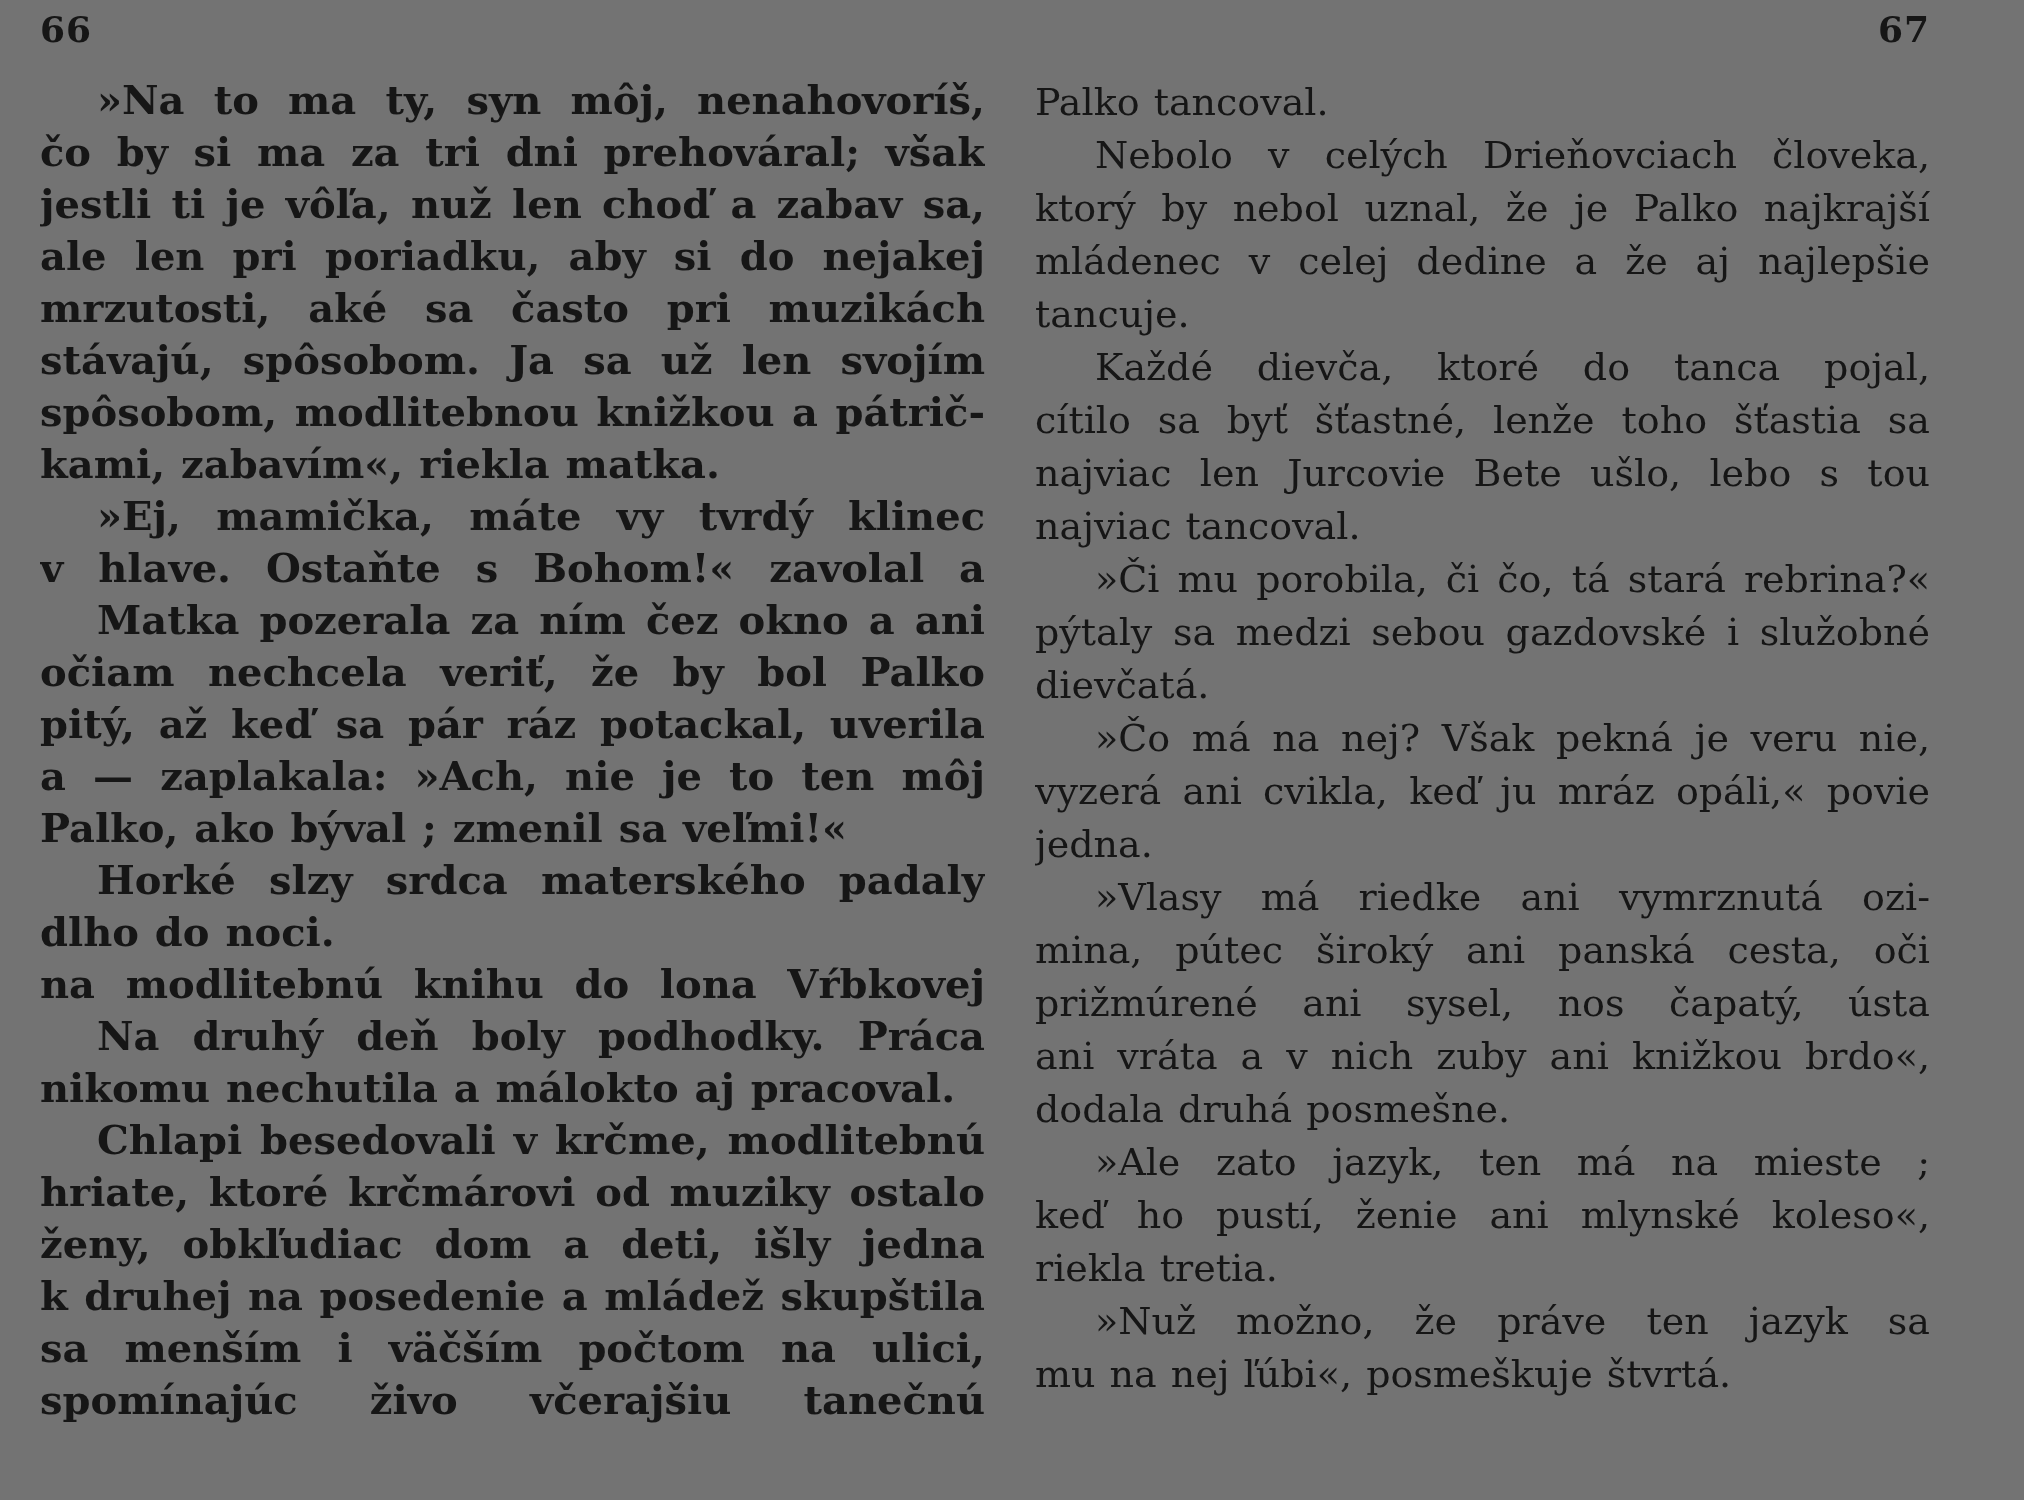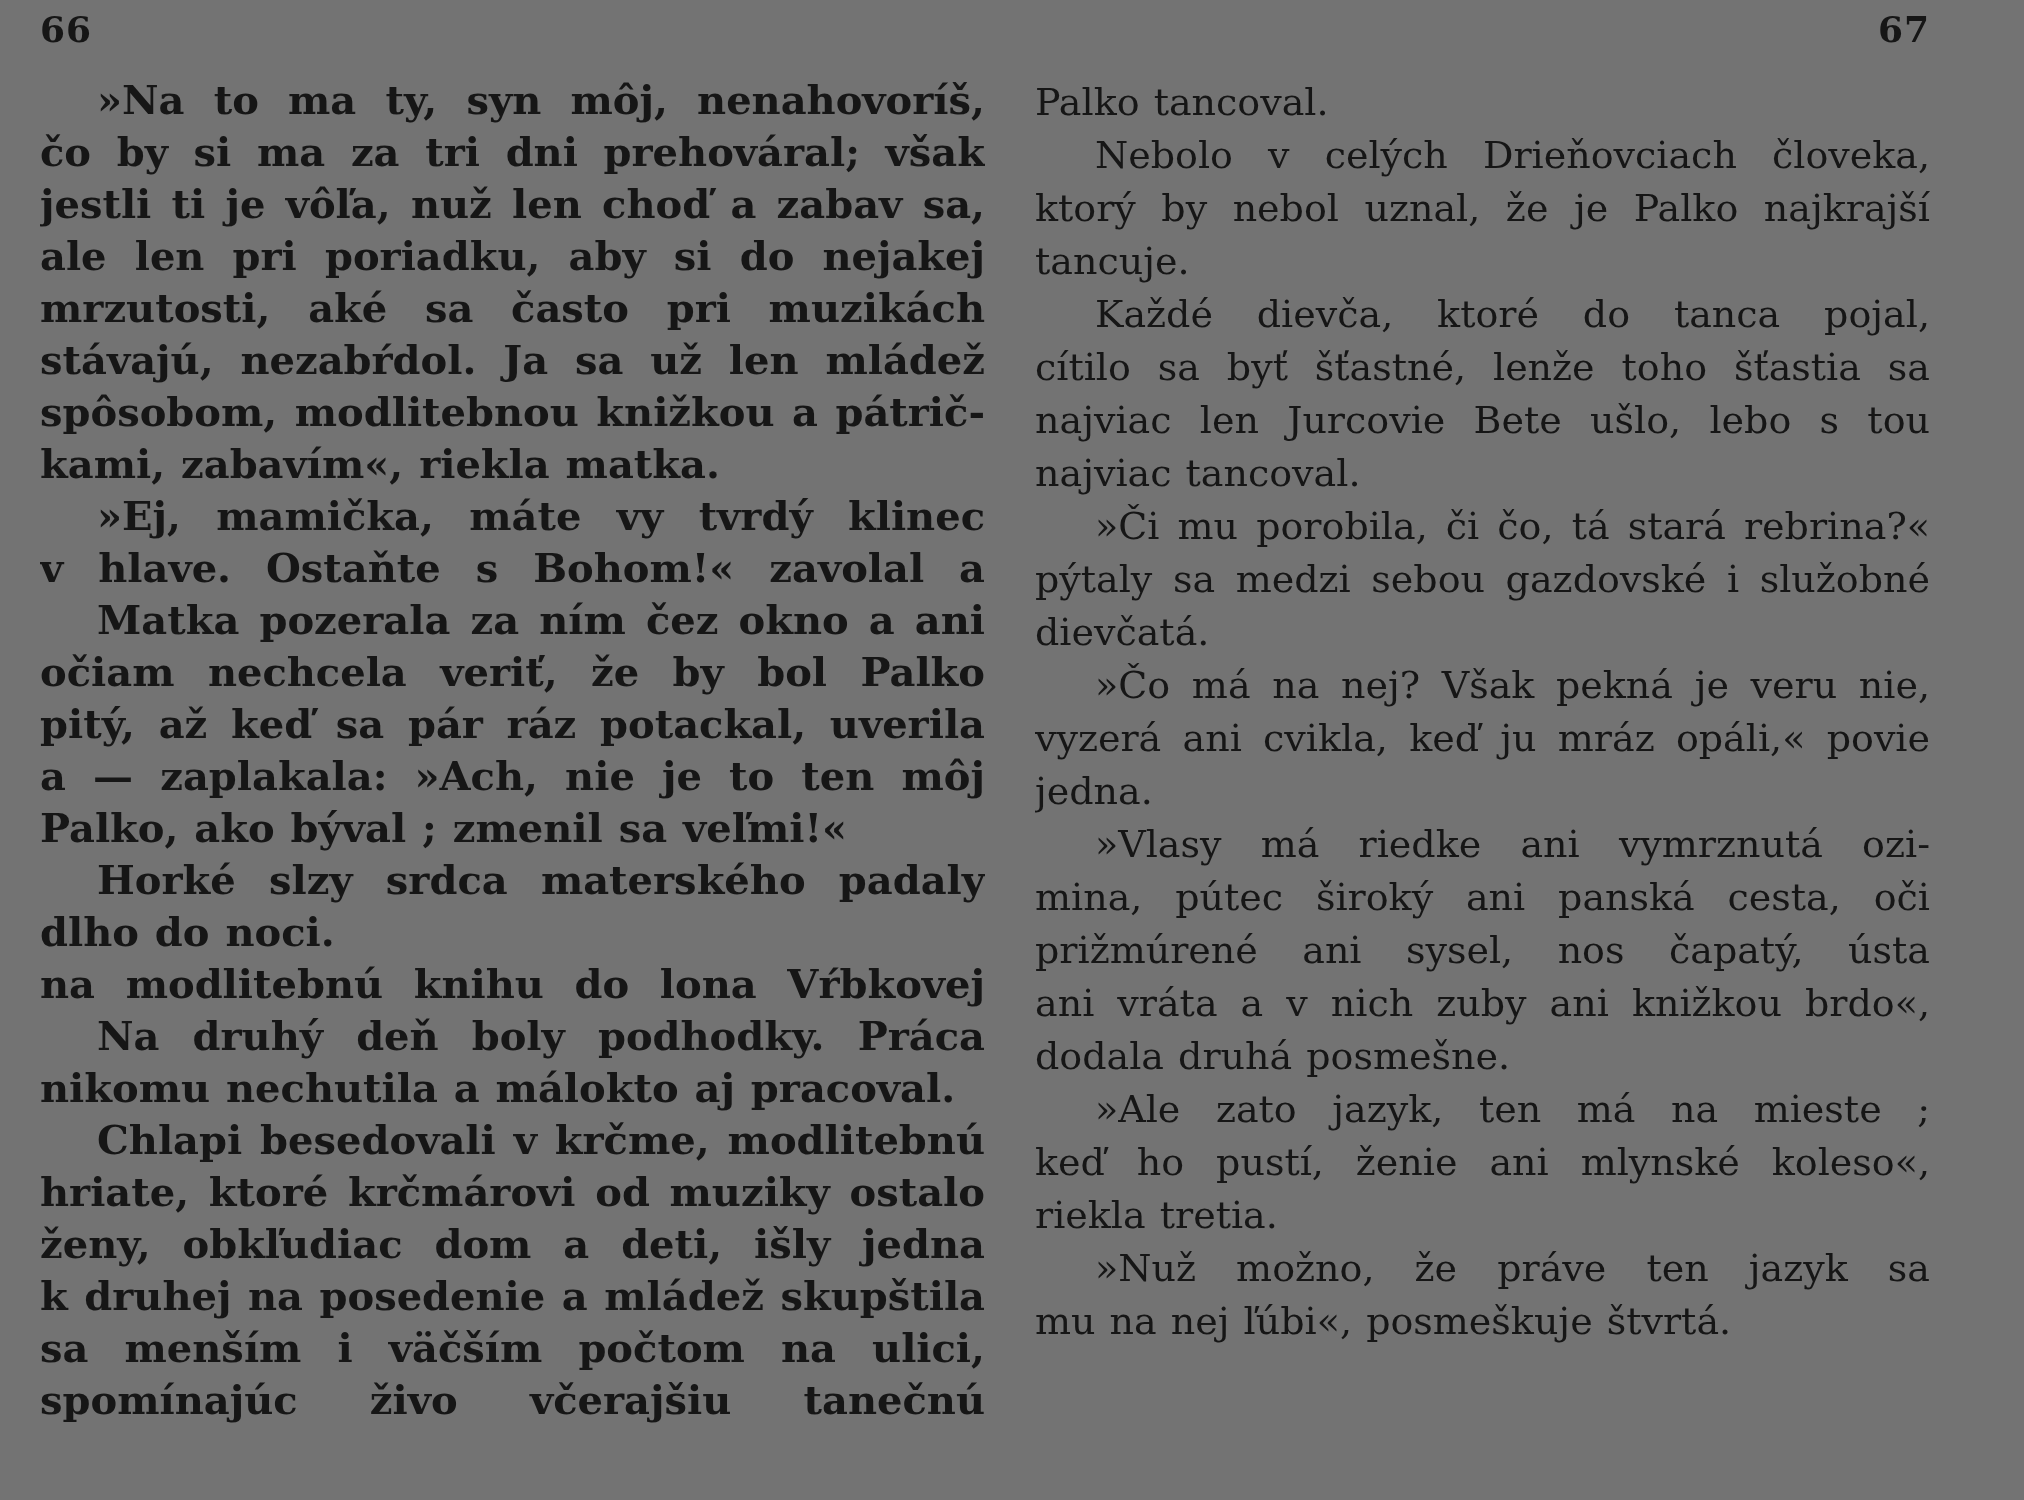--- a/index.html
+++ b/index.html
@@ -60,21 +60,21 @@
 <div class="scan">
   <div class="pagenum pagenum-left">66</div>
   <div class="pagenum pagenum-right">67</div>
 
   <div class="col col-left">
       <div class="line just ind">»Na to ma ty, syn môj, nenahovoríš,</div>
       <div class="line just">čo by si ma za tri dni prehováral; však</div>
       <div class="line just">jestli ti je vôľa, nuž len choď a zabav sa,</div>
       <div class="line just">ale len pri poriadku, aby si do nejakej</div>
       <div class="line just">mrzutosti, aké sa často pri muzikách</div>
-      <div class="line just">stávajú, nezabŕdol. Ja sa už len mládež</div>
+      <div class="line just">stávajú, spôsobom. Ja sa už len svojím</div>
       <div class="line just">spôsobom, modlitebnou knižkou a pátrič-</div>
       <div class="line">kami, zabavím«, riekla matka.</div>
       <div class="line just ind">»Ej, mamička, máte vy tvrdý klinec</div>
       <div class="line">v hlave. Ostaňte s Bohom!« zavolal a odišiel.</div>
       <div class="line just ind">Matka pozerala za ním čez okno a ani</div>
       <div class="line just">očiam nechcela veriť, že by bol Palko pod-</div>
       <div class="line just">pitý, až keď sa pár ráz potackal, uverila</div>
       <div class="line just">a — zaplakala: »Ach, nie je to ten môj</div>
       <div class="line">Palko, ako býval ; zmenil sa veľmi!«</div>
       <div class="line just ind">Horké slzy srdca materského padaly</div>
@@ -87,20 +87,21 @@
       <div class="line just">ženy, obkľudiac dom a deti, išly jedna</div>
       <div class="line just">k druhej na posedenie a mládež skupštila</div>
       <div class="line just">sa menším i väčším počtom na ulici,</div>
       <div class="line just">spomínajúc živo včerajšiu tanečnú zábavu,</div>
     </div>
 
   <div class="col col-right">
       <div class="line">Palko tancoval.</div>
       <div class="line just ind">Nebolo v celých Drieňovciach človeka,</div>
       <div class="line just">ktorý by nebol uznal, že je Palko najkrajší</div>
+      <div class="line just">mládenec v celej dedine a že aj najlepšie</div>
       <div class="line">tancuje.</div>
       <div class="line just ind">Každé dievča, ktoré do tanca pojal,</div>
       <div class="line just">cítilo sa byť šťastné, lenže toho šťastia sa</div>
       <div class="line just">najviac len Jurcovie Bete ušlo, lebo s tou</div>
       <div class="line">najviac tancoval.</div>
       <div class="line just ind">»Či mu porobila, či čo, tá stará rebrina?«</div>
       <div class="line just">pýtaly sa medzi sebou gazdovské i služobné</div>
       <div class="line">dievčatá.</div>
       <div class="line just ind">»Čo má na nej? Však pekná je veru nie,</div>
       <div class="line just">vyzerá ani cvikla, keď ju mráz opáli,« povie</div>

